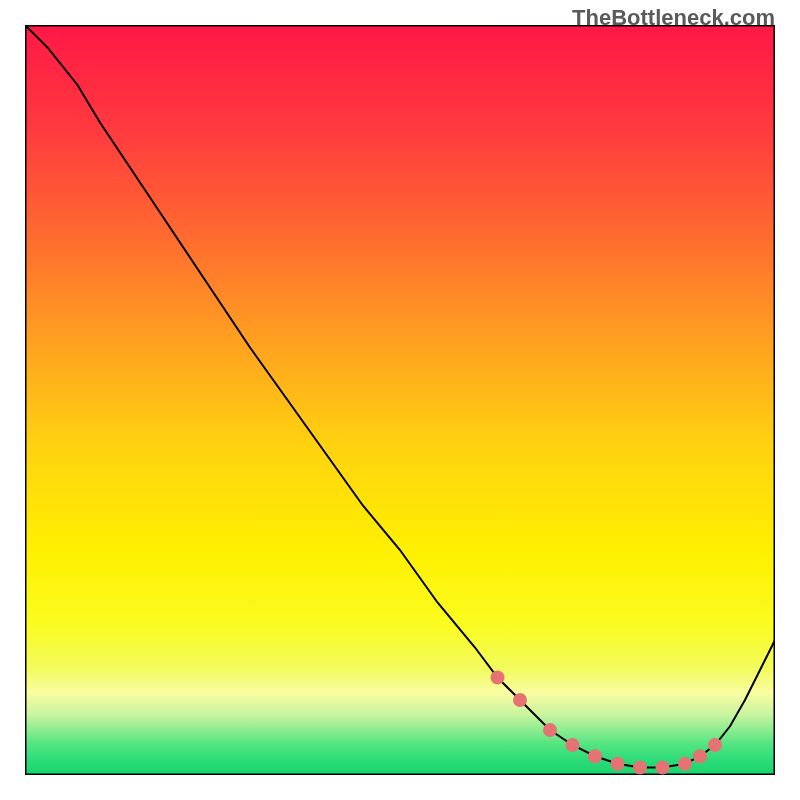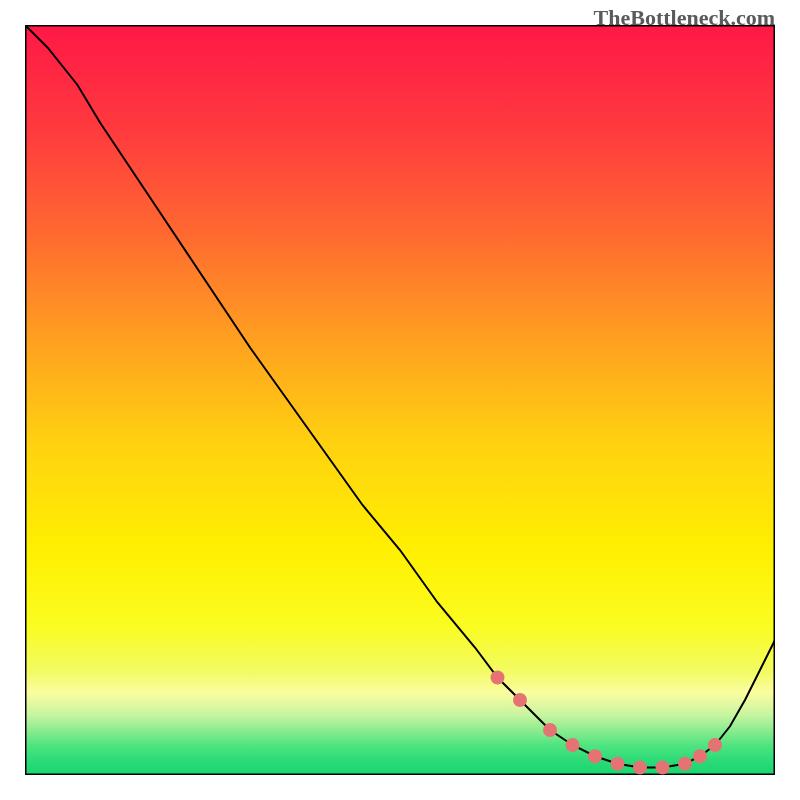--- a/index.html
+++ b/index.html
@@ -11,21 +11,20 @@
     font-family: Arial, Helvetica, sans-serif;
   }
   .watermark {
     position: absolute;
     top: 5px;
     right: 25px;
     font-size: 22px;
     font-weight: bold;
     color: #5a5a5a;
     z-index: 10;
-    font-family: Liberation Serif, serif;
   }
   .chart-container {
     position: absolute;
     left: 25px;
     top: 25px;
     width: 750px;
     height: 750px;
   }
   svg.chart {
     width: 100%;

